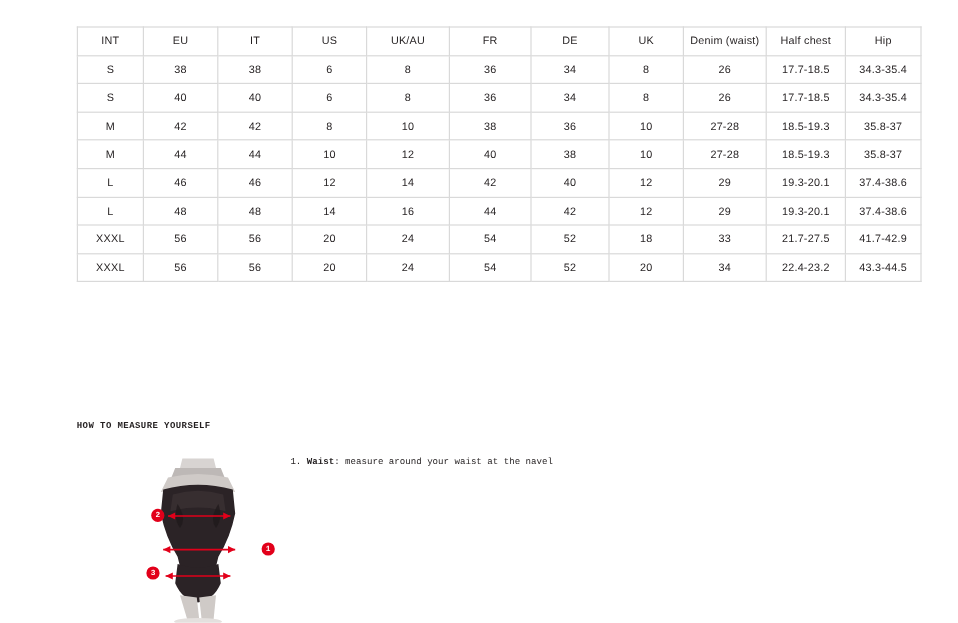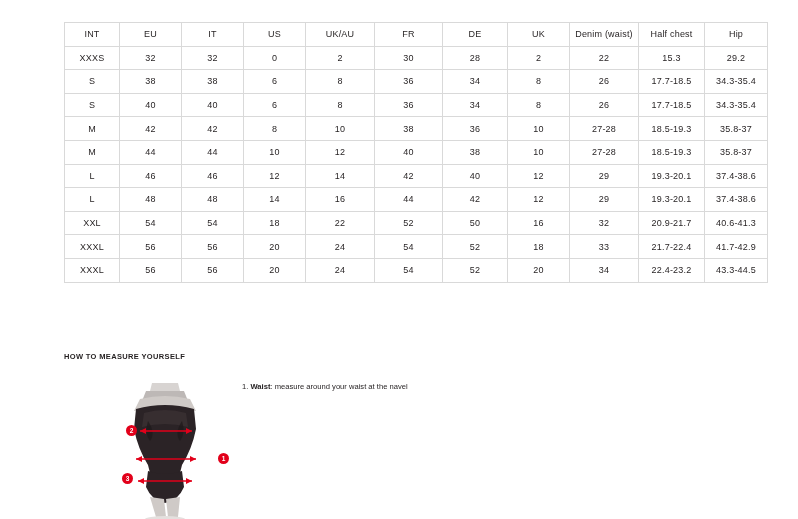--- a/index.html
+++ b/index.html
@@ -59,20 +59,21 @@
   col.c8 { width: 69px; }
   col.c9 { width: 66px; }
   col.c10 { width: 63px; }
 
   
   .howto {
     position: absolute;
     left: 64px;
     top: 352px;
     width: 670px;
+    font-family: Liberation Mono, monospace;
   }
   .howto-title {
     font-size: 7.5px;
     font-weight: bold;
     letter-spacing: 0.35px;
     color: #231f20;
     margin-bottom: 8px;
   }
   .howto-body {
     position: relative;
@@ -146,33 +147,20 @@
           <th>FR</th>
           <th>DE</th>
           <th>UK</th>
           <th>Denim (waist)</th>
           <th>Half chest</th>
           <th>Hip</th>
         </tr>
       </thead>
       <tbody>
         <tr>
-          <td>XXXS</td>
-          <td>32</td>
-          <td>32</td>
-          <td>0</td>
-          <td>2</td>
-          <td>30</td>
-          <td>28</td>
-          <td>2</td>
-          <td>22</td>
-          <td>15.3</td>
-          <td>29.2</td>
-        </tr>
-        <tr>
           <td>S</td>
           <td>38</td>
           <td>38</td>
           <td>6</td>
           <td>8</td>
           <td>36</td>
           <td>34</td>
           <td>8</td>
           <td>26</td>
           <td>17.7-18.5</td>
@@ -237,43 +225,30 @@
           <td>14</td>
           <td>16</td>
           <td>44</td>
           <td>42</td>
           <td>12</td>
           <td>29</td>
           <td>19.3-20.1</td>
           <td>37.4-38.6</td>
         </tr>
         <tr>
-          <td>XXL</td>
-          <td>54</td>
-          <td>54</td>
-          <td>18</td>
-          <td>22</td>
-          <td>52</td>
-          <td>50</td>
-          <td>16</td>
-          <td>32</td>
-          <td>20.9-21.7</td>
-          <td>40.6-41.3</td>
-        </tr>
-        <tr>
           <td>XXXL</td>
           <td>56</td>
           <td>56</td>
           <td>20</td>
           <td>24</td>
           <td>54</td>
           <td>52</td>
           <td>18</td>
           <td>33</td>
-          <td>21.7-22.4</td>
+          <td>21.7-27.5</td>
           <td>41.7-42.9</td>
         </tr>
         <tr>
           <td>XXXL</td>
           <td>56</td>
           <td>56</td>
           <td>20</td>
           <td>24</td>
           <td>54</td>
           <td>52</td>

